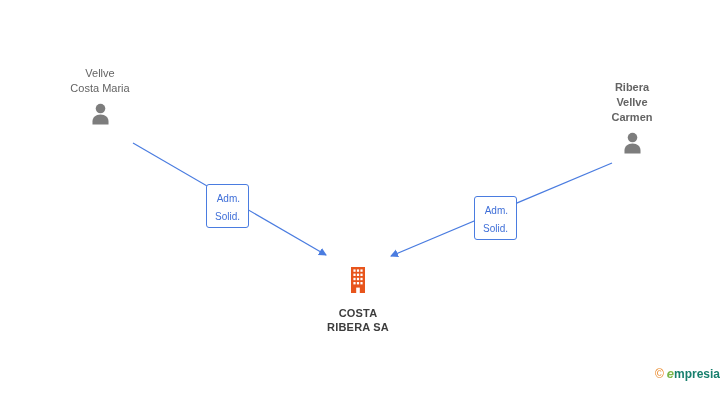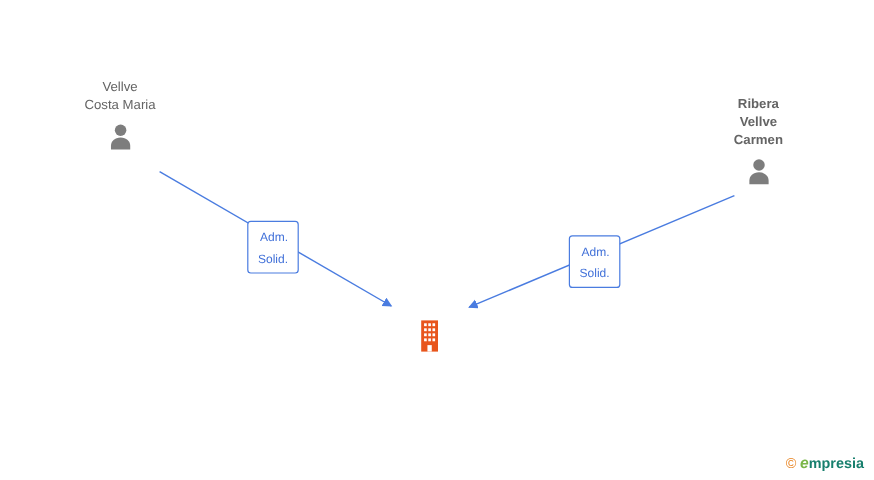--- a/index.html
+++ b/index.html
@@ -90,21 +90,21 @@
     font-size:10px;
     line-height:12px;
     color:var(--label-blue,#3f6fd8);
     white-space:pre-line;
   }
   .edge-label-1{left:206px;top:184px;}
   .edge-label-2{left:474px;top:196px;}
   .footer-logo{
     position:absolute;
     right:8px;
-    bottom:7px;
+    bottom:19px;
     z-index:2;
     font-size:12px;
     line-height:14px;
     cursor:pointer;
     user-select:none;
   }
   .footer-copyright{
     color:var(--copyright-orange,#e8821e);
     margin-right:3px;
   }
@@ -170,20 +170,22 @@
         <rect class="building-window" x="13.4" y="7.6" width="2.2" height="2.4"></rect>
         <rect class="building-window" x="6.4" y="11.8" width="2.2" height="2.4"></rect>
         <rect class="building-window" x="9.9" y="11.8" width="2.2" height="2.4"></rect>
         <rect class="building-window" x="13.4" y="11.8" width="2.2" height="2.4"></rect>
         <rect class="building-window" x="6.4" y="16" width="2.2" height="2.4"></rect>
         <rect class="building-window" x="9.9" y="16" width="2.2" height="2.4"></rect>
         <rect class="building-window" x="13.4" y="16" width="2.2" height="2.4"></rect>
         <rect class="building-window" x="9.2" y="21.6" width="3.6" height="5.4"></rect>
       </svg>
     </span>
+    <div class="company-label">COSTA
+RIBERA SA</div>
   </div>
 
   <div class="edge-label edge-label-1">
     <span class="edge-label-text">Adm.
 Solid.</span>
   </div>
   <div class="edge-label edge-label-2">
     <span class="edge-label-text">Adm.
 Solid.</span>
   </div>

